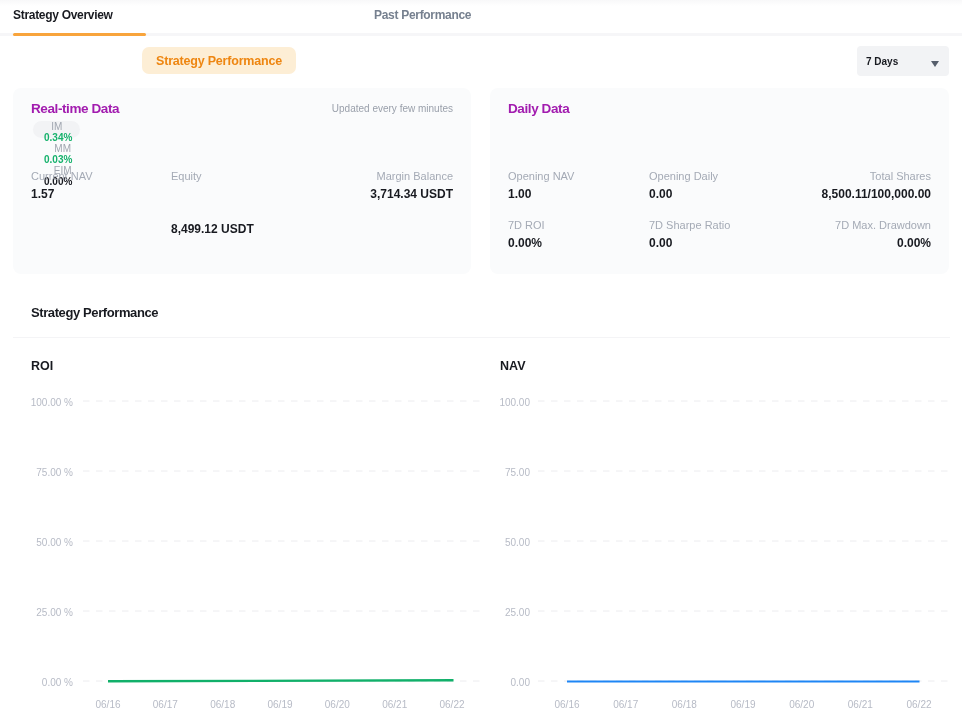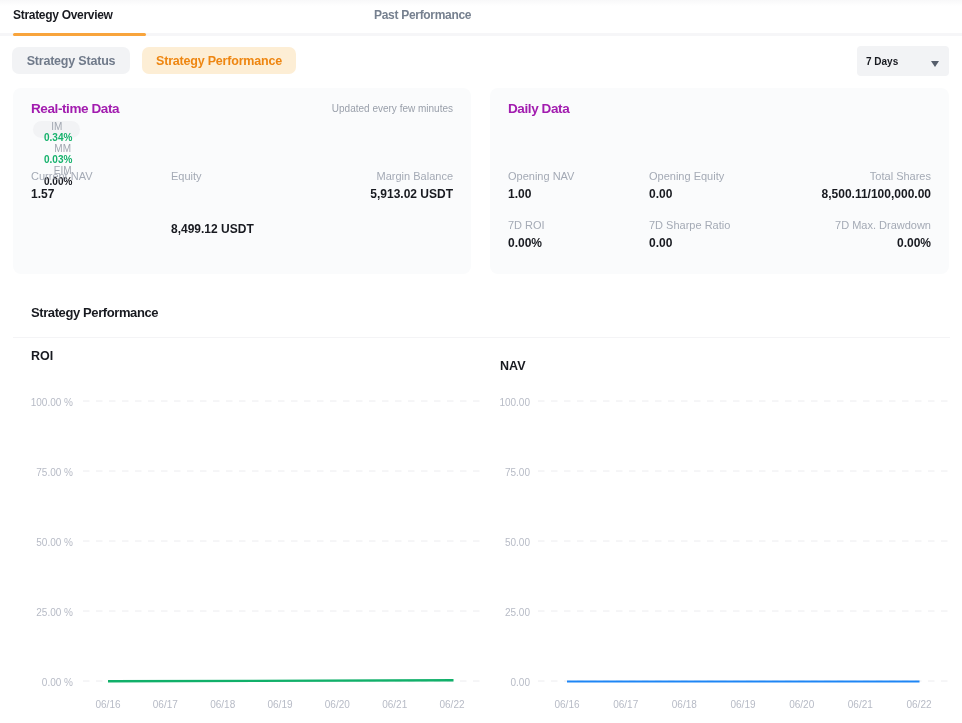--- a/index.html
+++ b/index.html
@@ -45,21 +45,20 @@
 </head>
 <body>
 <div id="page">
 
   <div class="abs" style="left:0;top:0;width:962px;height:6px;background:linear-gradient(#f8f8f9,#ffffff);"></div>
   <div class="abs tabline"></div>
   <div class="abs tab active" style="left:13px;">Strategy Overview</div>
   <div class="abs tab" style="left:374px;">Past Performance</div>
   <div class="abs underline"></div>
 
-  <div class="abs pill gray" style="left:12px;width:118px;">Strategy Status</div>
   <div class="abs pill orange" style="left:142px;width:154px;">Strategy Performance</div>
   <div class="abs select">
     <span class="txt">7 Days</span>
       <span class="caret"></span>
   </div>
 
   <div class="abs card card1">
     <div class="abs cardtitle" style="left:18px;top:13px;">Real-time Data</div>
     <div class="abs updated" style="right:18px;top:15px;">Updated every few minutes</div>
     <div class="abs badge">
@@ -68,42 +67,42 @@
       <span class="k" style="margin-left:12px;">MM</span>
         <span class="v g">0.03%</span>
       <span class="k" style="margin-left:12px;">EIM</span>
         <span class="v">0.00%</span>
     </div>
     <div class="abs lbl" style="left:18px;top:82px;">Current NAV</div>
     <div class="abs val" style="left:18px;top:99px;">1.57</div>
     <div class="abs lbl" style="left:158px;top:82px;">Equity</div>
     <div class="abs val" style="left:158px;top:99px;margin-top:35px;">8,499.12 USDT</div>
     <div class="abs lbl" style="right:18px;top:82px;">Margin Balance</div>
-    <div class="abs val" style="right:18px;top:99px;">5,913.02 USDT</div>
+    <div class="abs val" style="right:18px;top:99px;">3,714.34 USDT</div>
   </div>
 
   <div class="abs card card2">
     <div class="abs cardtitle" style="left:18px;top:13px;">Daily Data</div>
     <div class="abs lbl" style="left:18px;top:82px;">Opening NAV</div>
     <div class="abs val" style="left:18px;top:99px;">1.00</div>
-    <div class="abs lbl" style="left:159px;top:82px;">Opening Equity</div>
+    <div class="abs lbl" style="left:159px;top:82px;">Opening Daily</div>
     <div class="abs val" style="left:159px;top:99px;">0.00</div>
     <div class="abs lbl" style="right:18px;top:82px;">Total Shares</div>
     <div class="abs val" style="right:18px;top:99px;">8,500.11/100,000.00</div>
     <div class="abs lbl" style="left:18px;top:131px;">7D ROI</div>
     <div class="abs val" style="left:18px;top:148px;">0.00%</div>
     <div class="abs lbl" style="left:159px;top:131px;">7D Sharpe Ratio</div>
     <div class="abs val" style="left:159px;top:148px;">0.00</div>
     <div class="abs lbl" style="right:18px;top:131px;">7D Max. Drawdown</div>
     <div class="abs val" style="right:18px;top:148px;">0.00%</div>
   </div>
 
   <div class="abs perfhead">Strategy Performance</div>
   <div class="abs perfdivider"></div>
-  <div class="abs charttitle" style="left:31px;top:349px;">ROI</div>
+  <div class="abs charttitle" style="left:31px;top:359px;">ROI</div>
   <div class="abs charttitle" style="left:500px;top:359px;">NAV</div>
 
   <svg class="abs" style="left:0;top:380px;" width="962" height="343" viewBox="0 0 962 343">
     <g fill="#b7bbc6" font-size="10" font-family="Liberation Sans" text-anchor="end">
       <text x="73" y="25.5">100.00 %</text>
       <text x="73" y="95.5">75.00 %</text>
       <text x="73" y="165.5">50.00 %</text>
       <text x="73" y="235.5">25.00 %</text>
       <text x="73" y="305.5">0.00 %</text>
       <text x="530" y="25.5">100.00</text>

